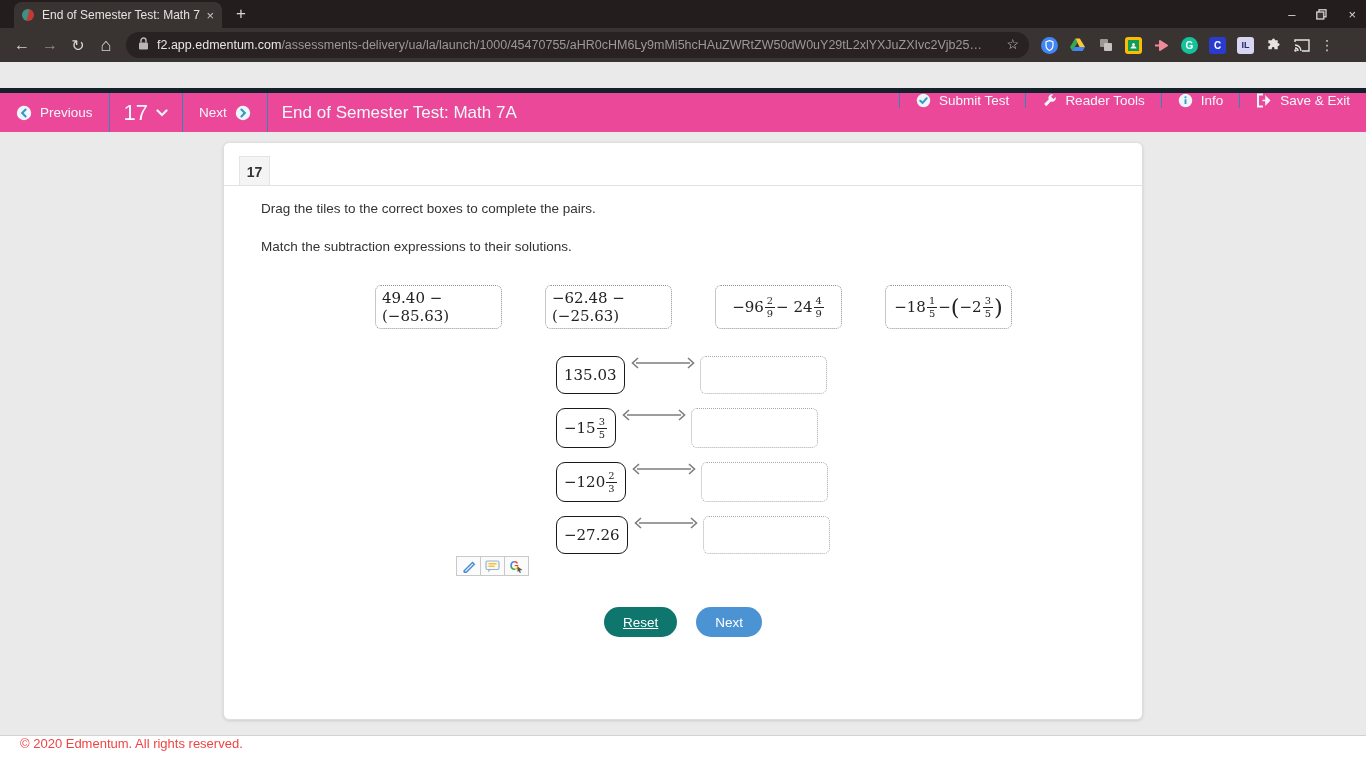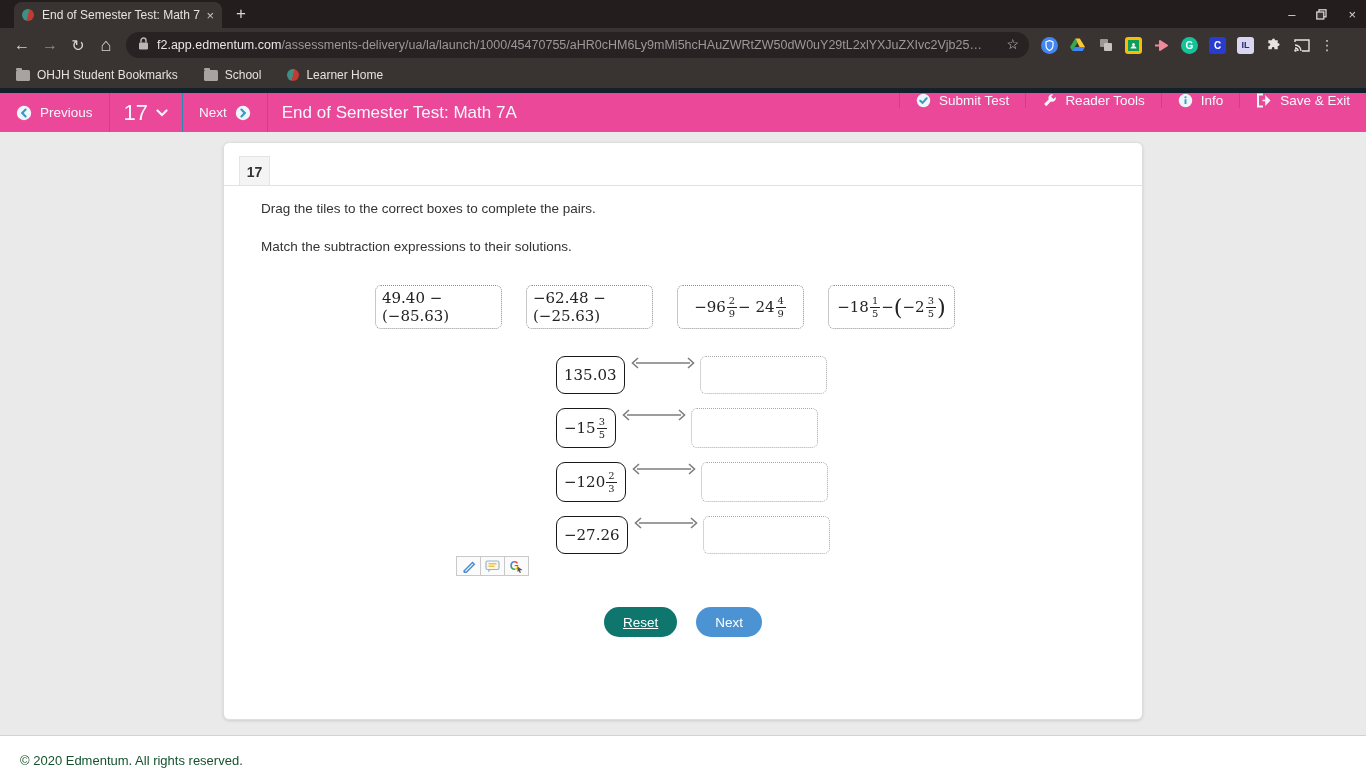--- a/index.html
+++ b/index.html
@@ -56,21 +56,21 @@
   .instr { position:absolute; left:37px; font-size:13.5px; color:#333; }
   .instr1 { top:58px; }
   .instr2 { top:96px; }
 
   .math { font-family:"DejaVu Serif",serif; color:#222; font-size:15px; }
   .frac { display:inline-block; vertical-align:middle; text-align:center; font-size:0.66em; line-height:1.15; margin:0 1px; }
   .frac .num { display:block; border-bottom:1px solid #222; padding:0 2px; }
   .frac .den { display:block; padding:0 2px; }
   .bigp { font-size:1.5em; vertical-align:-0.12em; line-height:0; }
 
-  .tilesrow { position:absolute; left:151px; top:142px; display:flex; gap:24px; }
+  .tilesrow { position:absolute; left:151px; top:142px; display:flex; gap:43px; }
   .tile { width:127px; min-height:36px; background:#fff; border:1.5px dotted #8f8f8f; border-radius:6px;
           display:flex; align-items:center; justify-content:center; padding:3px 6px; cursor:grab; }
 
   .matchcol { position:absolute; left:332px; top:213px; }
   .mrow { display:flex; margin-bottom:14px; }
   .anstile { min-width:56px; min-height:36px; background:#fff; border:1.5px solid #1a1a1a; border-radius:9px;
              display:flex; align-items:center; justify-content:center; padding:2px 7px; }
   .arrow { margin:0 4px 0 5px; flex:0 0 auto; }
   .dropbox { width:127px; height:38px; background:#fff; border:1px dotted #a9a9a9; border-radius:6px; }
   .mrow.tall .dropbox { height:40px; }
@@ -80,21 +80,21 @@
   .g-letter { font-size:12px; font-weight:bold; background:conic-gradient(#ea4335 0 25%, #fbbc05 25% 50%, #34a853 50% 75%, #4285f4 75% 100%);
               -webkit-background-clip:text; background-clip:text; color:transparent; }
 
   .btnrow { position:absolute; left:0; top:464px; width:100%; display:flex; justify-content:center; gap:19px; }
   .pill { height:30px; border:none; border-radius:15px; color:#fff; font-size:13.5px; font-family:"Liberation Sans",sans-serif; padding:0 19px; cursor:pointer; }
   .pill.reset { background:#0f766e;text-decoration:underline; }
   .pill.next { background:#4b93d3; }
 
   
   .footer { position:absolute; left:0; bottom:0; width:100%; height:33px; background:#fff; border-top:1px solid #d2d2d2;
-            display:flex; align-items:flex-end; padding-left:20px; font-size:13px; color:#14532d; }
+            display:flex; align-items:flex-start; padding-left:20px; font-size:13px; color:#ef4444; }
 </style>
 </head>
 <body>
 
 <div id="stage">
 
   <div class="tabstrip">
     <div class="tab">
       <span class="favicon"></span>
       <span class="tab-title">End of Semester Test: Math 7A</span>
@@ -171,34 +171,20 @@
         <svg width="16" height="13" viewBox="0 0 16 13">
             <path d="M1 3V1h14v11H8" fill="none" stroke="#e6e3e1" stroke-width="1.4"></path>
             <path d="M1 6a6 6 0 0 1 6 6M1 9a3 3 0 0 1 3 3" fill="none" stroke="#e6e3e1" stroke-width="1.4"></path>
             <circle cx="1.5" cy="11.5" r="1.2" fill="#e6e3e1"></circle>
           </svg>
       </span>
     </div>
     <span class="menu-dots">⋮</span>
   </div>
 
-  <div class="bookmarks">
-    <span class="bm">
-        <span class="folder"></span>
-        <span>OHJH Student Bookmarks</span>
-      </span>
-    <span class="bm">
-        <span class="folder"></span>
-        <span>School</span>
-      </span>
-    <span class="bm">
-        <span class="site"></span>
-        <span>Learner Home</span>
-      </span>
-  </div>
 
   <div class="testbar">
     <div class="tb-item">
       <svg width="16" height="16" viewBox="0 0 16 16">
           <circle cx="8" cy="8" r="7.2" fill="#eef6fa"></circle>
           <path d="M9.6 4.6 6.2 8l3.4 3.4" fill="none" stroke="#3598c8" stroke-width="2.1" stroke-linecap="round"></path>
         </svg>
       <span>Previous</span>
     </div>
     <div class="tb-item tb-qnum">

